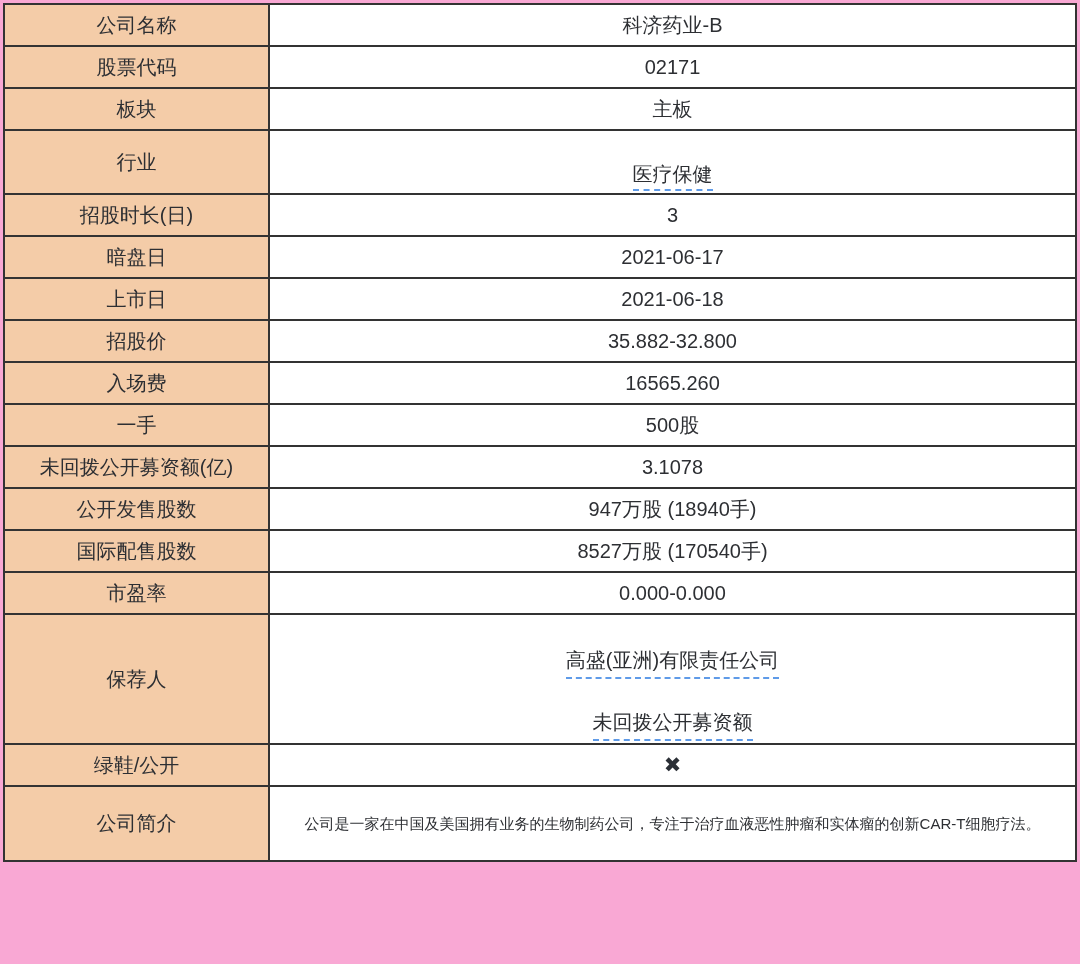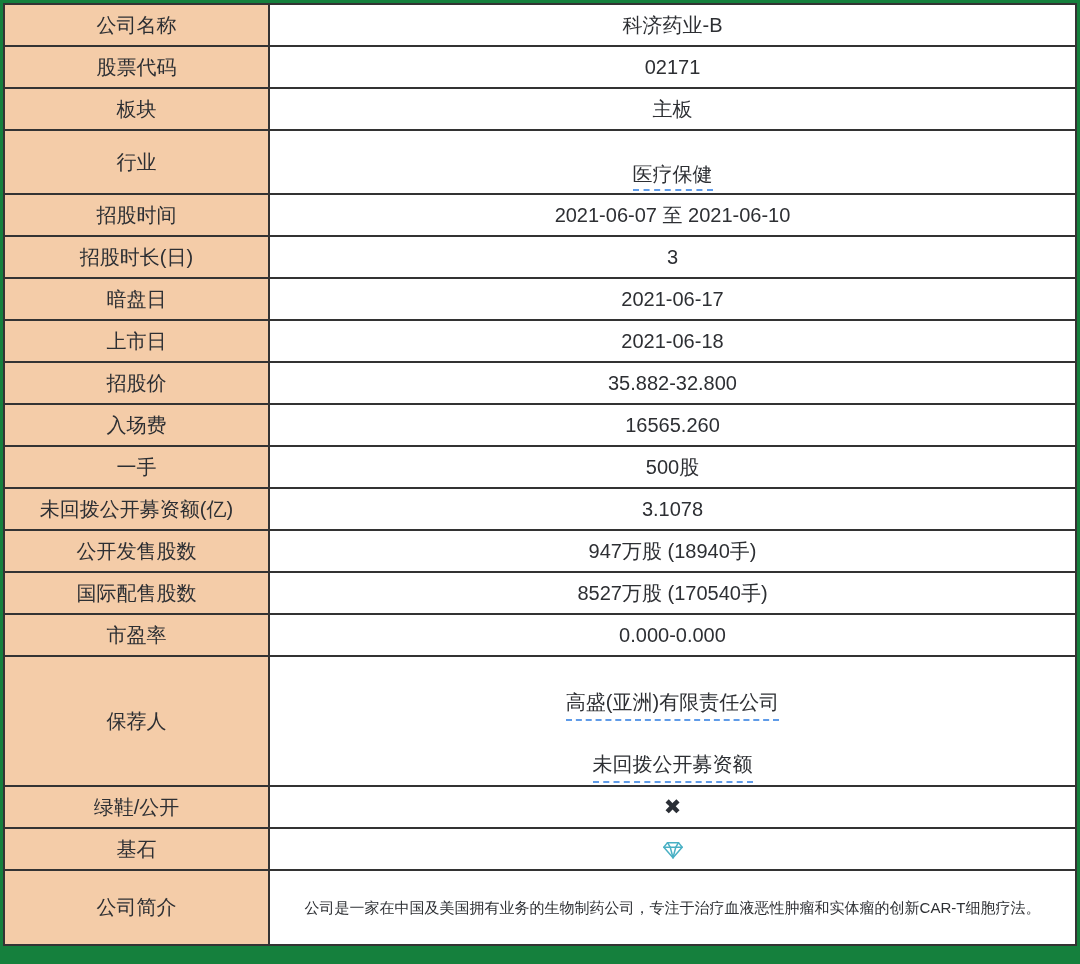--- a/index.html
+++ b/index.html
@@ -7,21 +7,21 @@
     padding: 0;
     background: #ffffff;
     font-family: "Liberation Sans", "DejaVu Sans", sans-serif;
     color: #2d2f33;
   }
   .page {
     width: 1080px;
     height: 964px;
     box-sizing: border-box;
     padding: 3px;
-    background: #15803d;
+    background: #f9a8d4;
   }
   table.info-table {
     border-collapse: collapse;
     width: 1074px;
     table-layout: fixed;
   }
   .info-table td {
     border: 2px solid #333333;
     text-align: center;
     vertical-align: middle;
@@ -79,24 +79,20 @@
         </tr>
         <tr class="row-std">
           <td class="label-cell">板块</td>
           <td class="value-cell">主板</td>
         </tr>
         <tr class="row-std">
           <td class="label-cell">行业</td>
           <td class="value-cell"><span class="dashed-link">医疗保健</span></td>
         </tr>
         <tr class="row-std">
-          <td class="label-cell">招股时间</td>
-          <td class="value-cell">2021-06-07 至 2021-06-10</td>
-        </tr>
-        <tr class="row-std">
           <td class="label-cell">招股时长(日)</td>
           <td class="value-cell">3</td>
         </tr>
         <tr class="row-std">
           <td class="label-cell">暗盘日</td>
           <td class="value-cell">2021-06-17</td>
         </tr>
         <tr class="row-std">
           <td class="label-cell">上市日</td>
           <td class="value-cell">2021-06-18</td>
@@ -133,29 +129,20 @@
           <td class="label-cell">保荐人</td>
           <td class="value-cell">
             <div class="link-line"><span class="dashed-link">高盛(亚洲)有限责任公司</span></div>
             <div class="link-line"><span class="dashed-link">未回拨公开募资额</span></div>
           </td>
         </tr>
         <tr class="row-std">
           <td class="label-cell">绿鞋/公开</td>
           <td class="value-cell"><span class="cross-icon">✖</span></td>
         </tr>
-        <tr class="row-std">
-          <td class="label-cell">基石</td>
-          <td class="value-cell"><span class="diamond-icon"><svg width="22" height="22" viewBox="0 0 24 24" fill="none" stroke="#49b0c4" stroke-width="1.6" stroke-linejoin="round" stroke-linecap="round">
-                <path d="M6 4 L18 4 L22 9 L12 20.5 L2 9 Z"></path>
-                <path d="M2 9 L22 9"></path>
-                <path d="M6 4 L9 9 L12 20.5"></path>
-                <path d="M18 4 L15 9 L12 20.5"></path>
-              </svg></span></td>
-        </tr>
         <tr class="row-profile">
           <td class="label-cell">公司简介</td>
           <td class="value-cell">
             <div class="profile-text">公司是一家在中国及美国拥有业务的生物制药公司，专注于治疗血液恶性肿瘤和实体瘤的创新CAR-T细胞疗法。</div>
           </td>
         </tr>
       </tbody>
   </table>
 </div>
 

